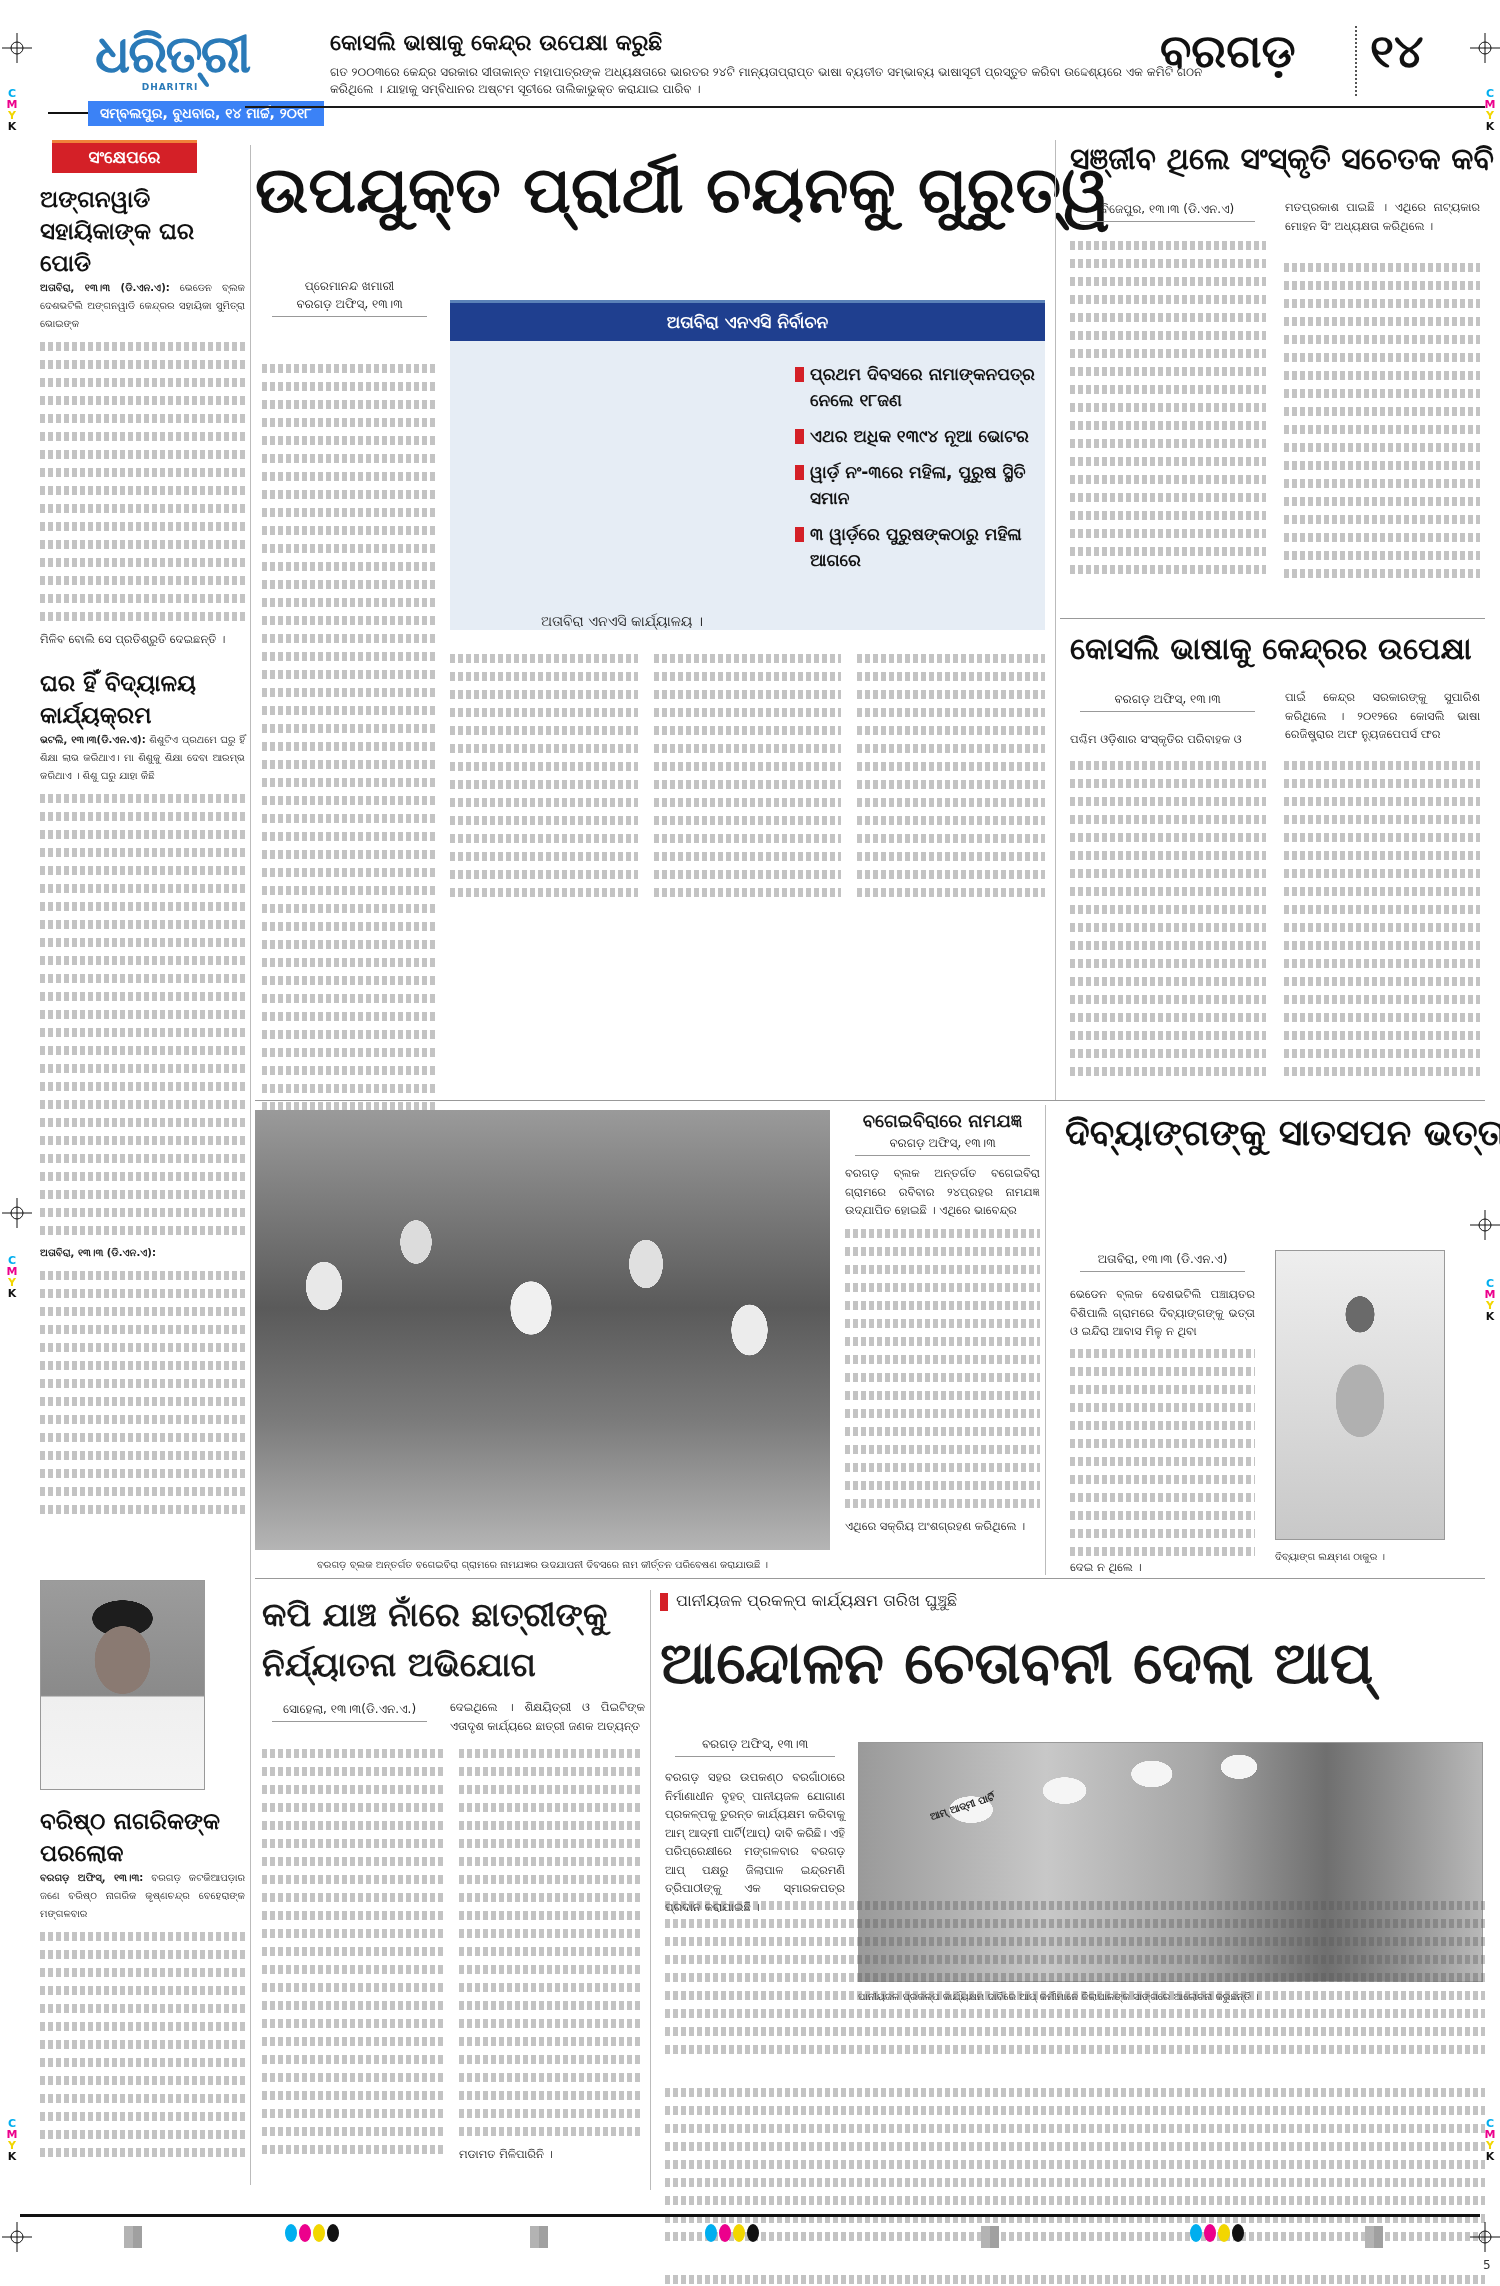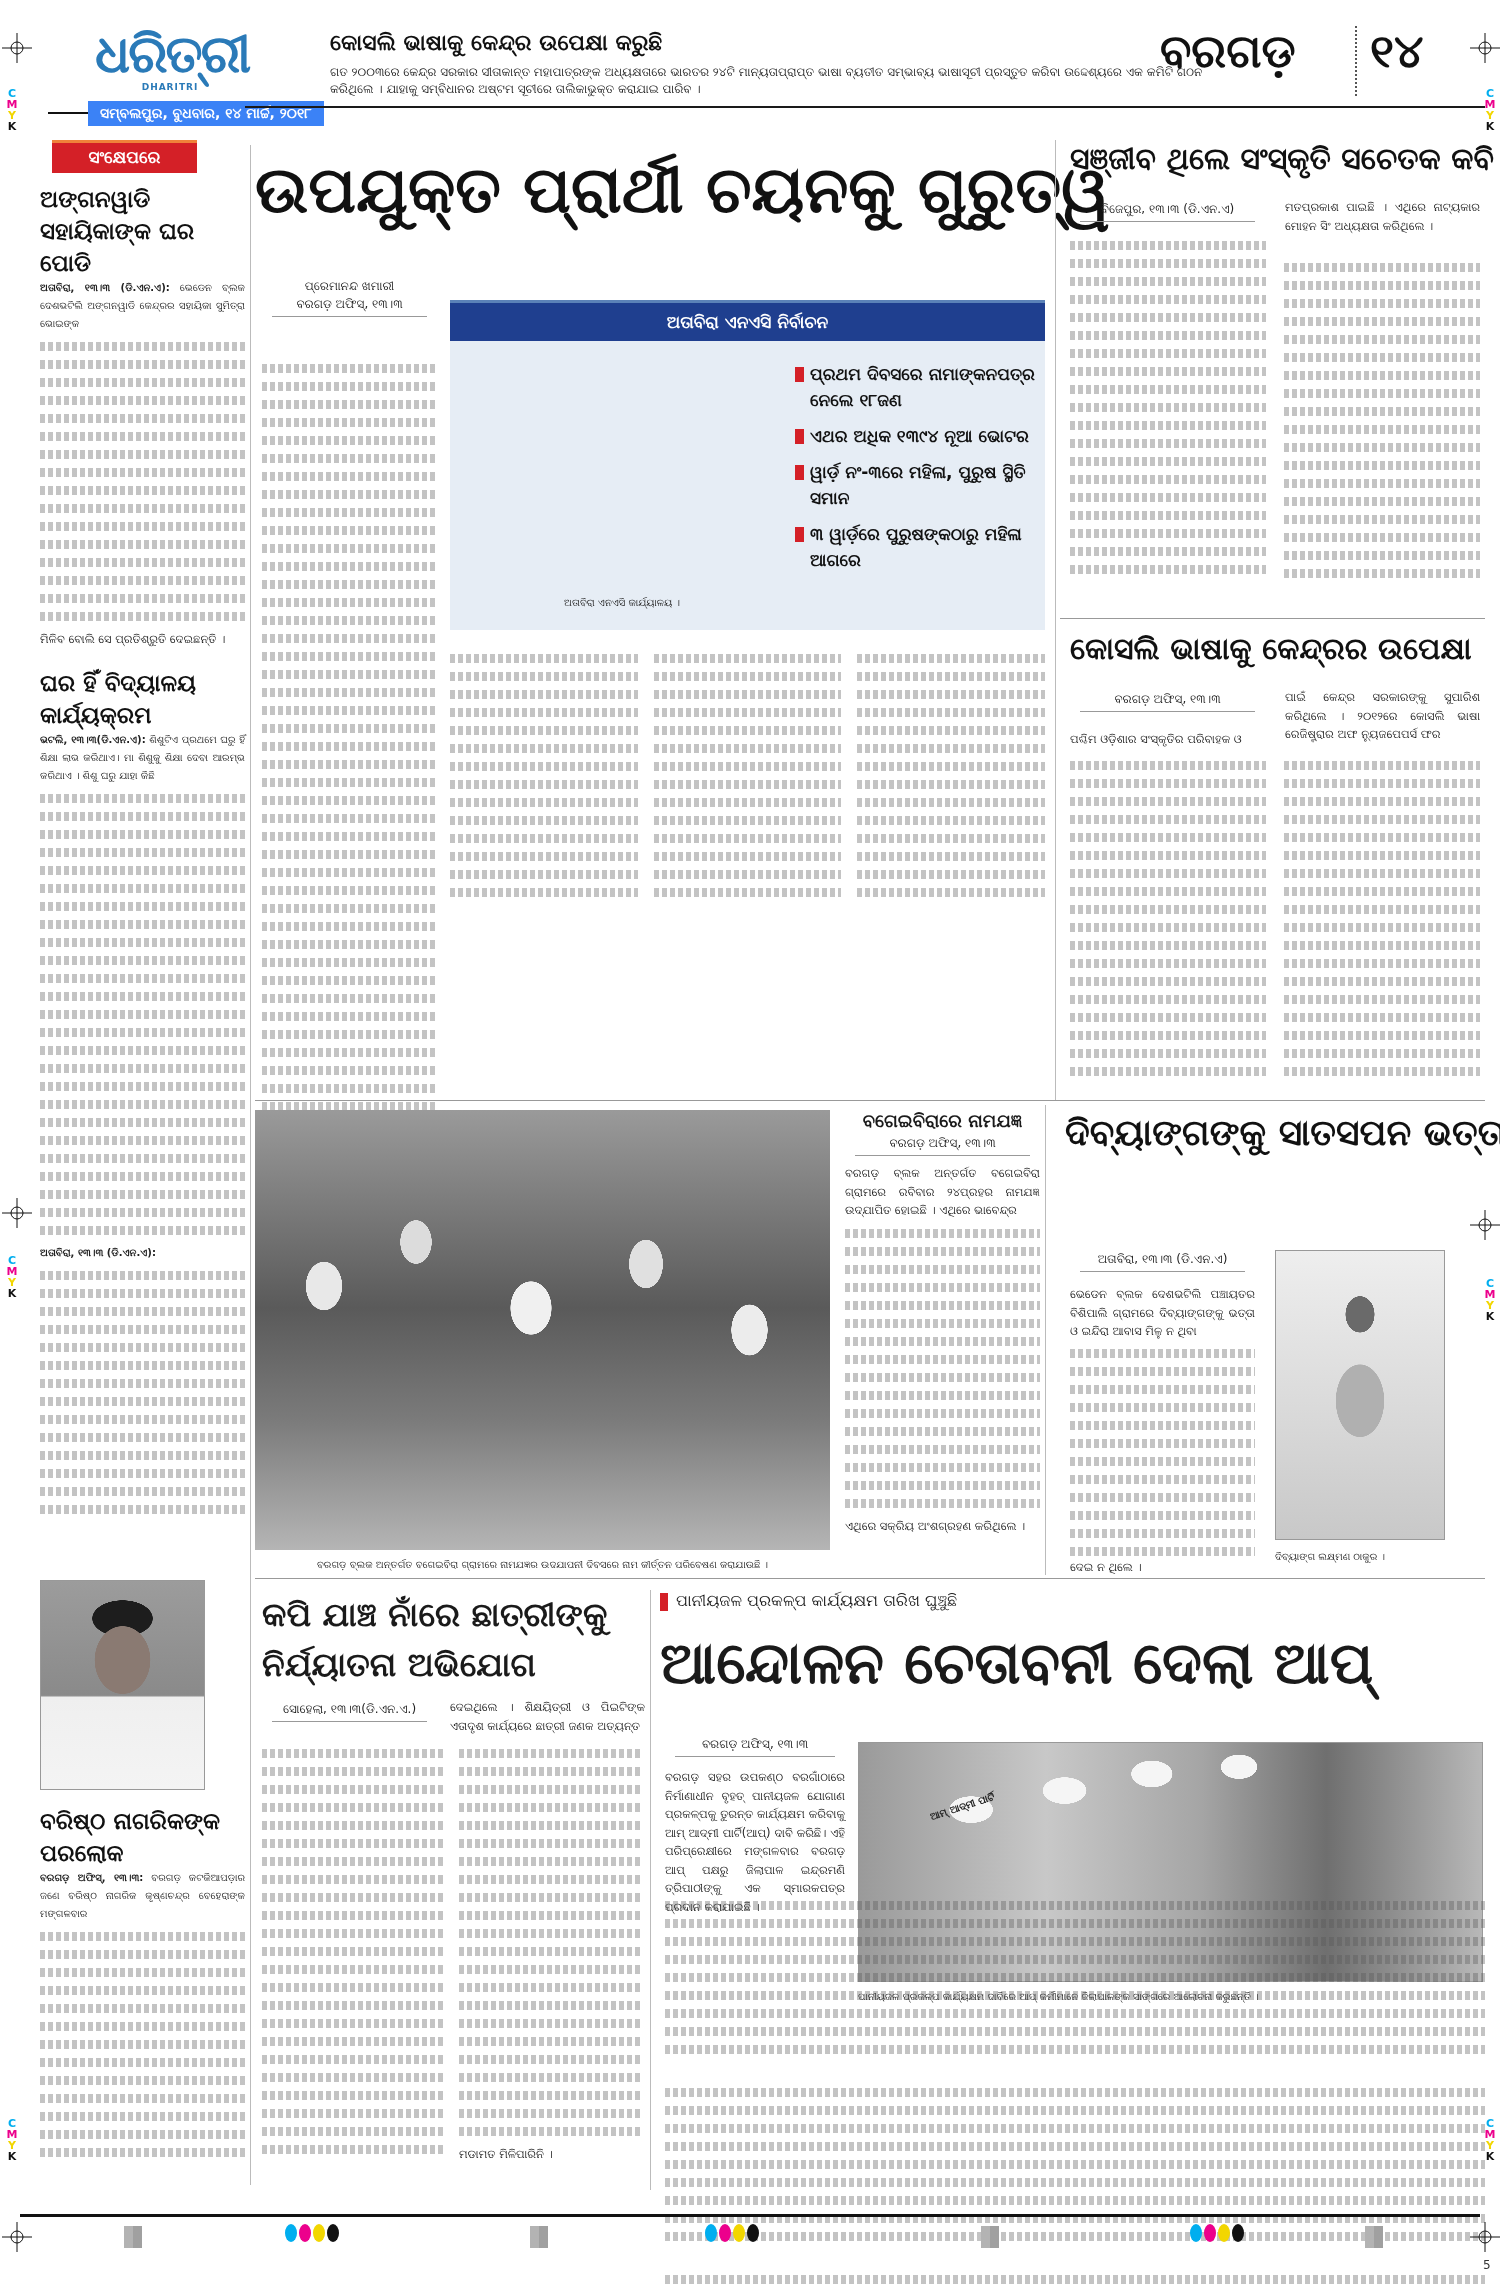--- a/index.html
+++ b/index.html
@@ -40,21 +40,21 @@
   .main-head { left: 255px; top: 145px; width: 790px; font-size: 64px; font-weight: bold; line-height: 90px; color: #111; white-space: nowrap; }
   .byline { font-size: 12px; text-align: center; color: #222; line-height: 18px; }
   .byline-rule { height: 1px; background: #999; margin: 3px 10px 8px; }
 
   
   .nac-box { left: 450px; top: 300px; width: 595px; height: 330px; background: #e6edf5; border-top: 3px solid #5b82b8; }
   .nac-title { background: #1f3f8f; color: #fff; font-size: 17px; font-weight: bold; text-align: center; height: 38px; line-height: 38px; }
   .nac-photo { left: 12px; top: 52px; width: 320px; height: 255px; background: linear-gradient(180deg, #7a7a7a 0%, #4b4b4b 22%, #2a2a2a 40%, #5e5e5e 60%, #3c3c3c 80%, #6a6a6a 100%); }
   .nac-sign { left: 0; top: 8px; width: 100%; text-align: center; color: #eaeaea; font-size: 15px; font-weight: bold; }
   .nac-sign2 { left: 0; top: 52px; width: 100%; text-align: center; color: #eee; font-family: "DejaVu Sans Mono", monospace; font-size: 8px; letter-spacing: 1px; line-height: 11px; }
-  .nac-caption { left: 12px; top: 294px; width: 320px; font-size: 10px; text-align: center; color: #222; }
+  .nac-caption { left: 12px; top: 310px; width: 320px; font-size: 14px; text-align: center; color: #222; }
   .nac-points { left: 345px; top: 58px; width: 240px; }
   .nac-point { display: flex; font-size: 17px; font-weight: bold; line-height: 26px; color: #111; margin-bottom: 10px; }
   .nac-point .sq { width: 9px; height: 15px; background: #d42027; margin: 6px 6px 0 0; flex: none; }
 
   
   .right-head { font-size: 30px; font-weight: bold; line-height: 38px; color: #111; white-space: nowrap; }
   .red-sq { width: 8px; height: 18px; background: #d42027; display: inline-block; vertical-align: middle; margin-right: 8px; }
 
   
   .photo { background: #888; }

